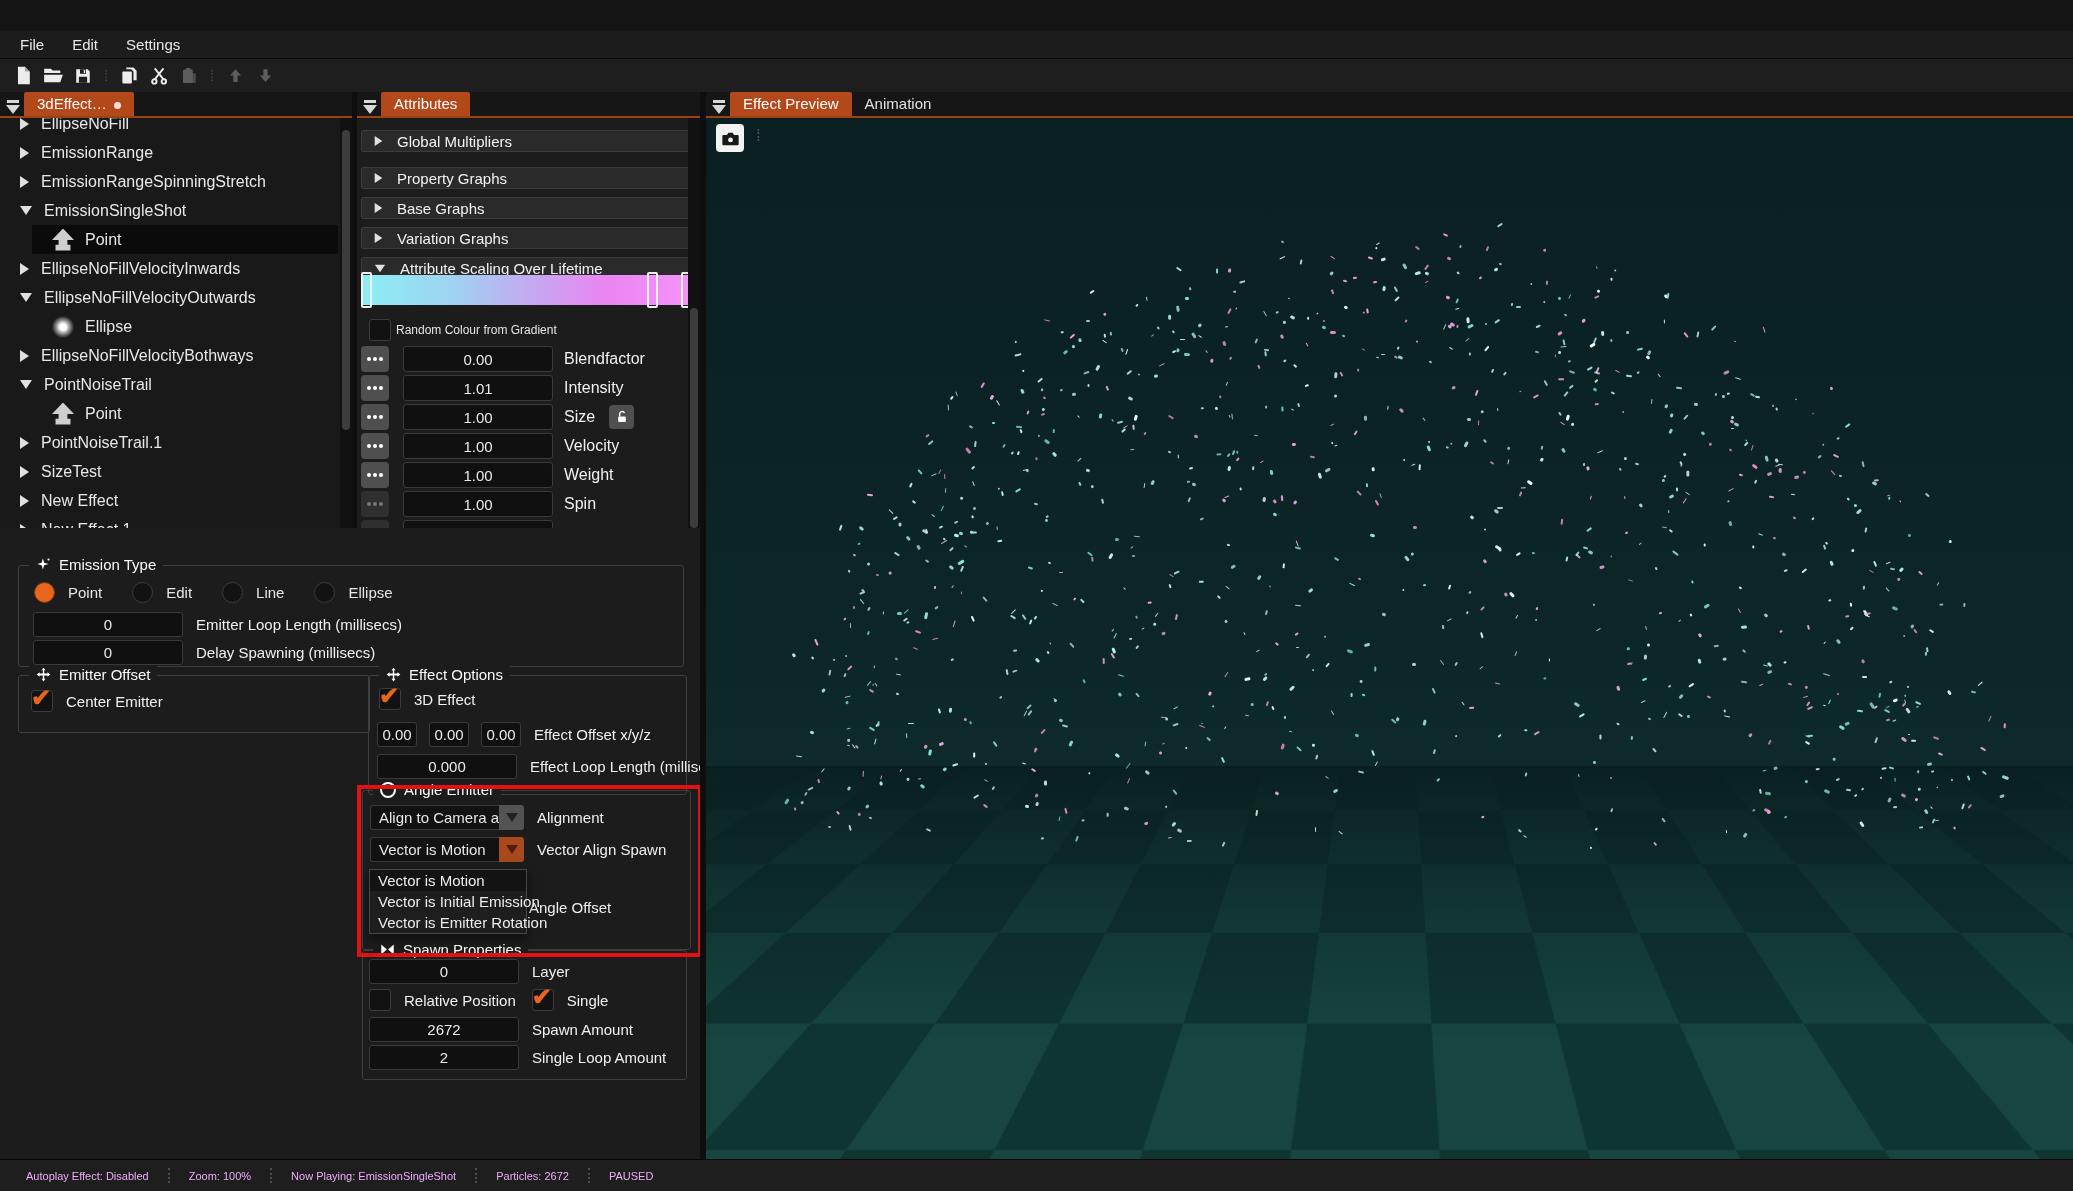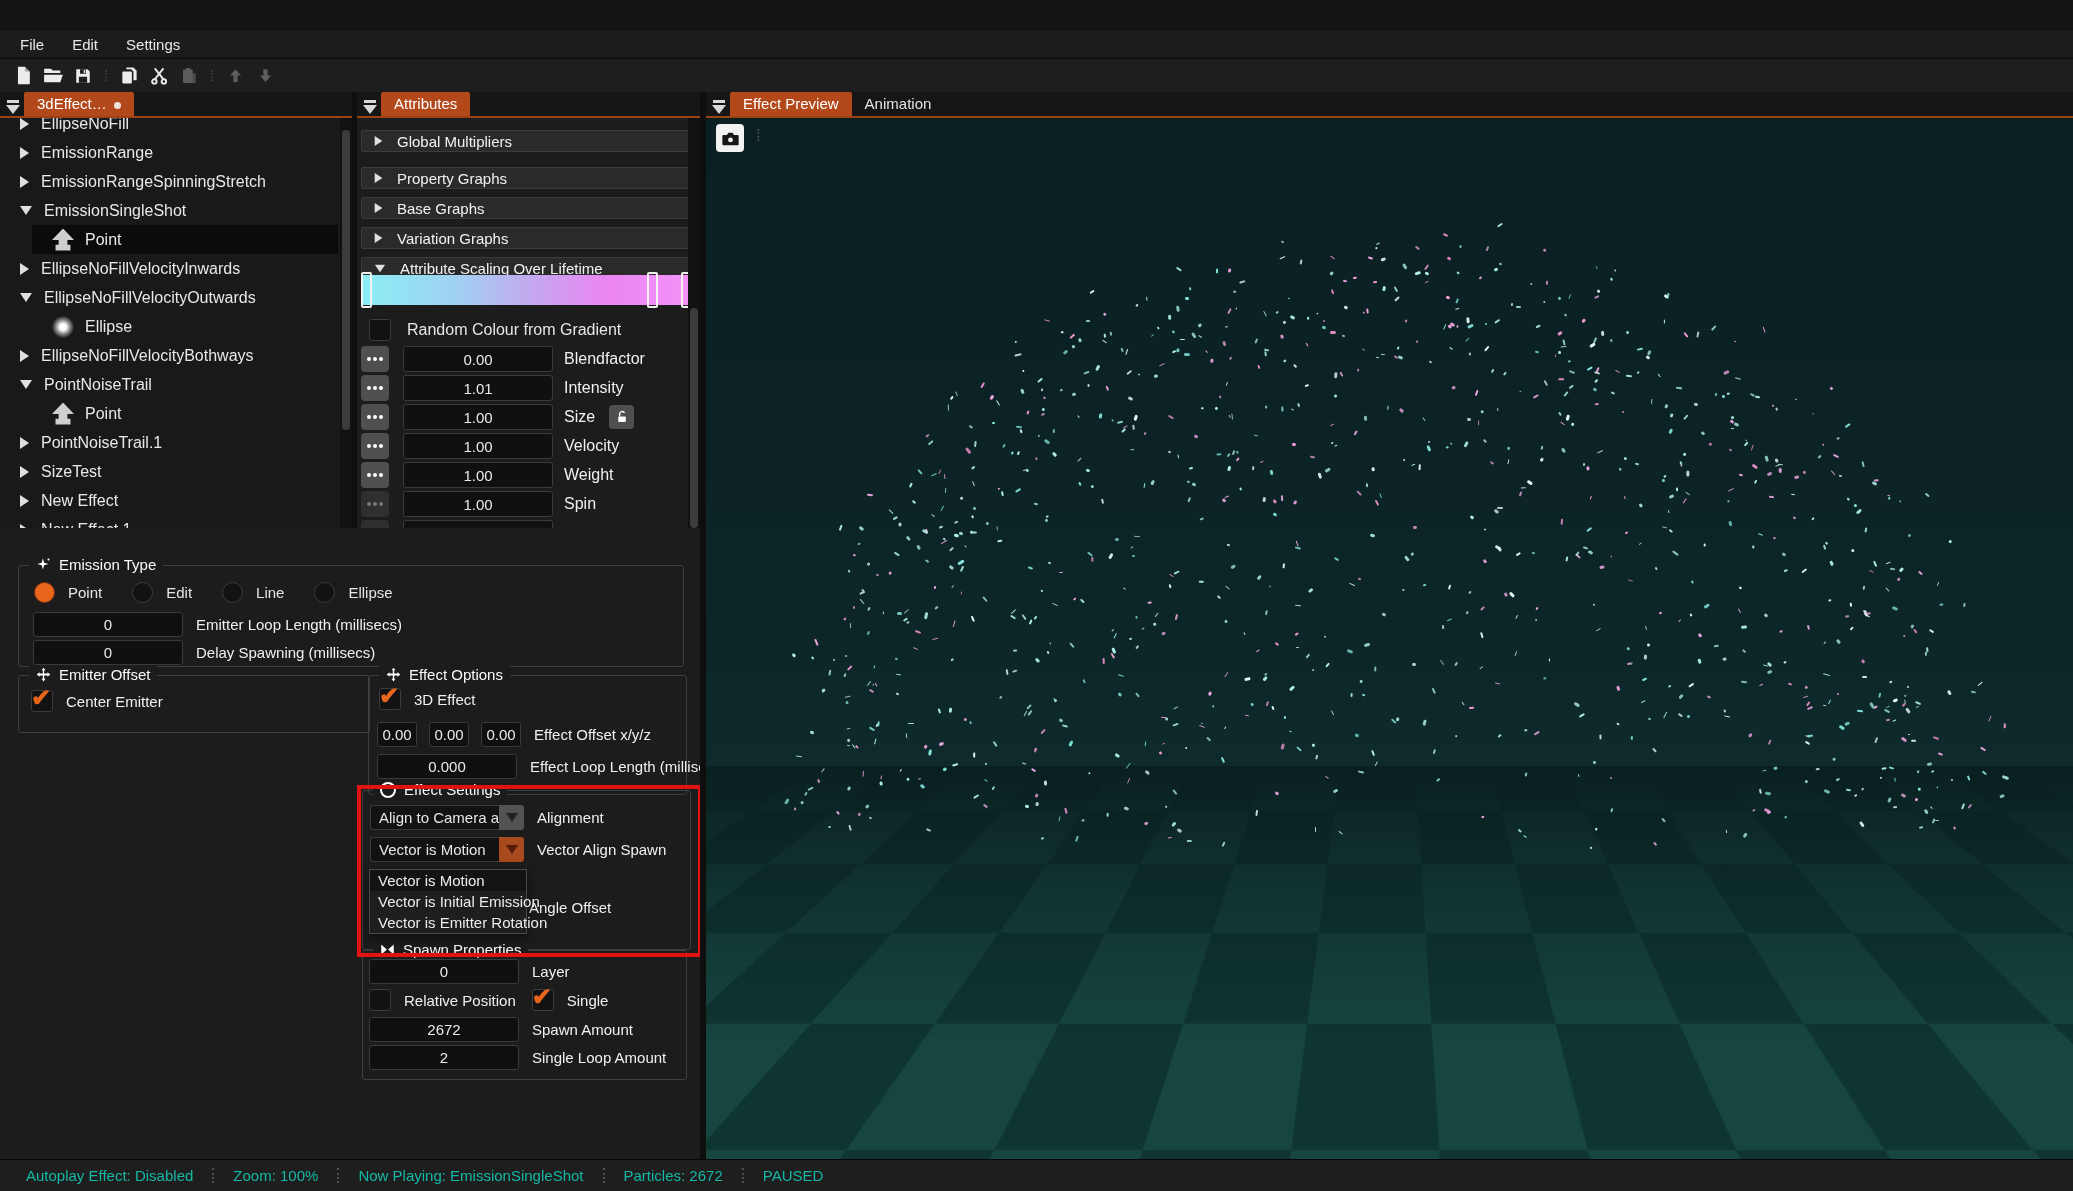--- a/index.html
+++ b/index.html
@@ -64,21 +64,21 @@
            border-radius:2px;margin-bottom:8px;padding-left:12px;}
   .sec-bar:first-child{margin-bottom:15px;}
   .sec-bar .tri{margin-right:14px;transform:scale(.85);}
   .sec-label{font-size:15px;color:#f2f2f2;}
   .gradient-wrap{position:absolute;left:4px;top:183px;width:331px;height:30px;}
   .gradient{position:absolute;inset:0;background:linear-gradient(90deg,#8beef4 0%,#9fd2f2 28%,#c5a8f0 52%,#ea85f2 74%,#f593f8 100%);}
   .gh{position:absolute;top:-3px;bottom:-3px;width:7px;border:2px solid #f2f2f2;border-radius:2px;}
   .chk{width:20px;height:20px;background:#121212;border:1px solid #3c3c3c;border-radius:3px;
        position:relative;flex:0 0 auto;}
   .chk.on:after{content:"✔";position:absolute;left:-1px;top:-7px;font-size:24px;color:#e8651c;font-weight:bold;}
-  .rc-row{position:absolute;left:12px;top:227px;display:flex;align-items:center;gap:16px;font-size:16px;}
+  .rc-row{position:absolute;left:12px;top:227px;display:flex;align-items:center;gap:5px;font-size:12px;}
   #mult-rows{position:absolute;left:4px;top:254px;right:0;}
   .mult-row{display:flex;align-items:center;height:26px;margin-bottom:3px;}
   .dots-btn{width:28px;height:26px;background:#4f4f4f;border-radius:4px;display:flex;align-items:center;
             justify-content:center;gap:2px;flex:0 0 auto;}
   .dots-btn i{width:4px;height:4px;border-radius:50%;background:#fff;}
   .dots-btn.dim{background:#2f2f2f;}
   .dots-btn.dim i{background:#777;}
   .fld{background:#101010;border:1px solid #3a3a3a;border-radius:3px;color:#eaeaea;
        display:flex;align-items:center;justify-content:center;font-size:15px;}
   .mult-fld{width:148px;height:24px;margin-left:14px;}
@@ -119,21 +119,21 @@
   .floor-fade{position:absolute;top:648px;left:0;right:0;height:420px;
               background:linear-gradient(180deg,rgba(9,30,31,.95) 0%,rgba(9,30,31,.45) 30%,rgba(9,30,31,0) 65%);}
   #particles{position:absolute;inset:0;z-index:5;}
   .pt{position:absolute;border-radius:1.5px;}
   .cam-btn{position:absolute;left:10px;top:32px;width:28px;height:28px;background:#f2f2f2;border-radius:4px;
            display:flex;align-items:center;justify-content:center;z-index:7;}
   .pv-dots{position:absolute;left:50px;top:34px;color:#555;font-size:17px;z-index:7;letter-spacing:0;}
   
   .statusbar{position:absolute;left:0;bottom:0;right:0;height:31px;background:#1e1e1e;border-top:1px solid #060606;
              display:flex;align-items:center;padding-left:26px;}
-  .sitem{font-size:15px;color:#14b8a6;white-space:nowrap;}
+  .sitem{font-size:11px;color:#f0abfc;white-space:nowrap;}
   .ssep{width:0;height:15px;border-left:2px dotted #4f4f4f;margin:0 19px;}
   svg{display:block;}
 </style>
 </head>
 <body>
 
 <div class="app">
 
 
   <div class="menubar">
@@ -456,21 +456,21 @@
         <div class="prow" style="left:8px;top:78px;">
           <div class="fld" style="width:138px;height:23px;">0.000</div>
           <span class="plabel">Effect Loop Length (millisecs)</span>
         </div>
       </div>
 
 
       <div class="group" style="left:362px;top:262px;width:327px;height:158px;">
         <div class="legend">
             <span class="circle-ico"></span>
-            <span>Effect Settings</span>
+            <span>Angle Emitter</span>
           </div>
         <div class="prow" style="left:7px;top:14px;">
           <div class="dd">
             <div class="dd-val">Align to Camera and </div>
             <div class="dd-btn"></div>
           </div>
           <span class="plabel">Alignment</span>
         </div>
         <div class="prow" style="left:7px;top:46px;">
           <div class="dd">

